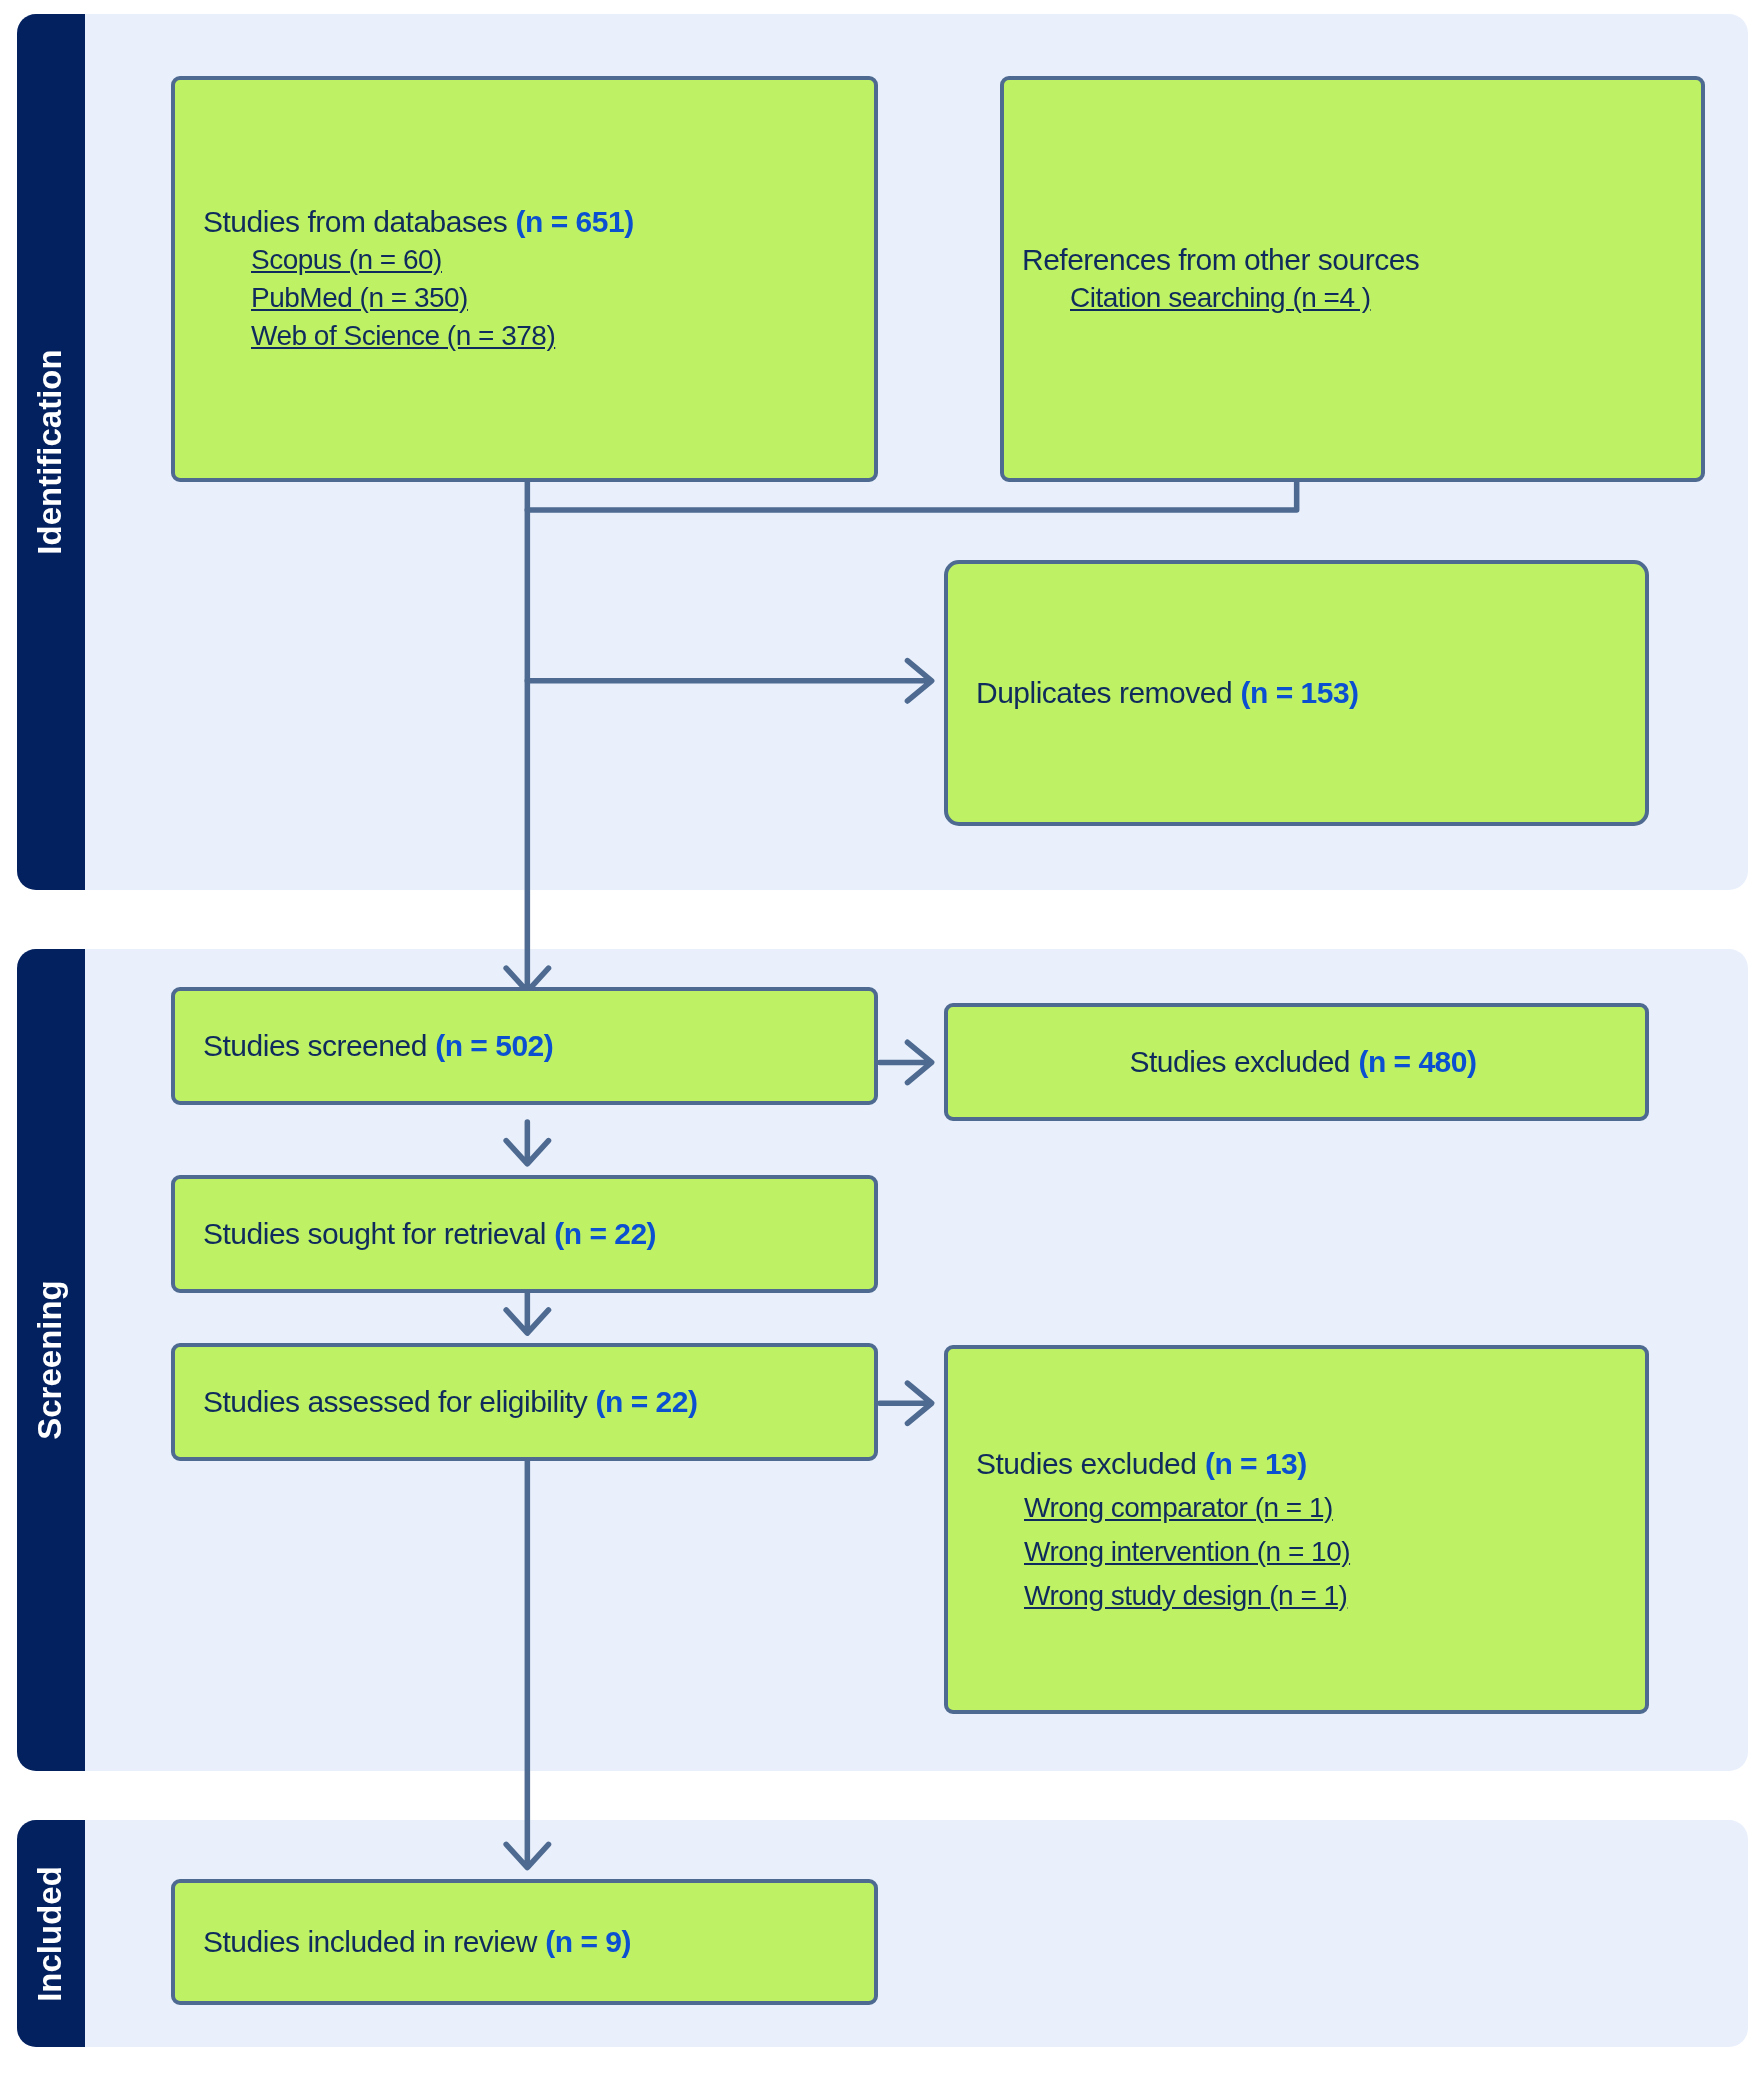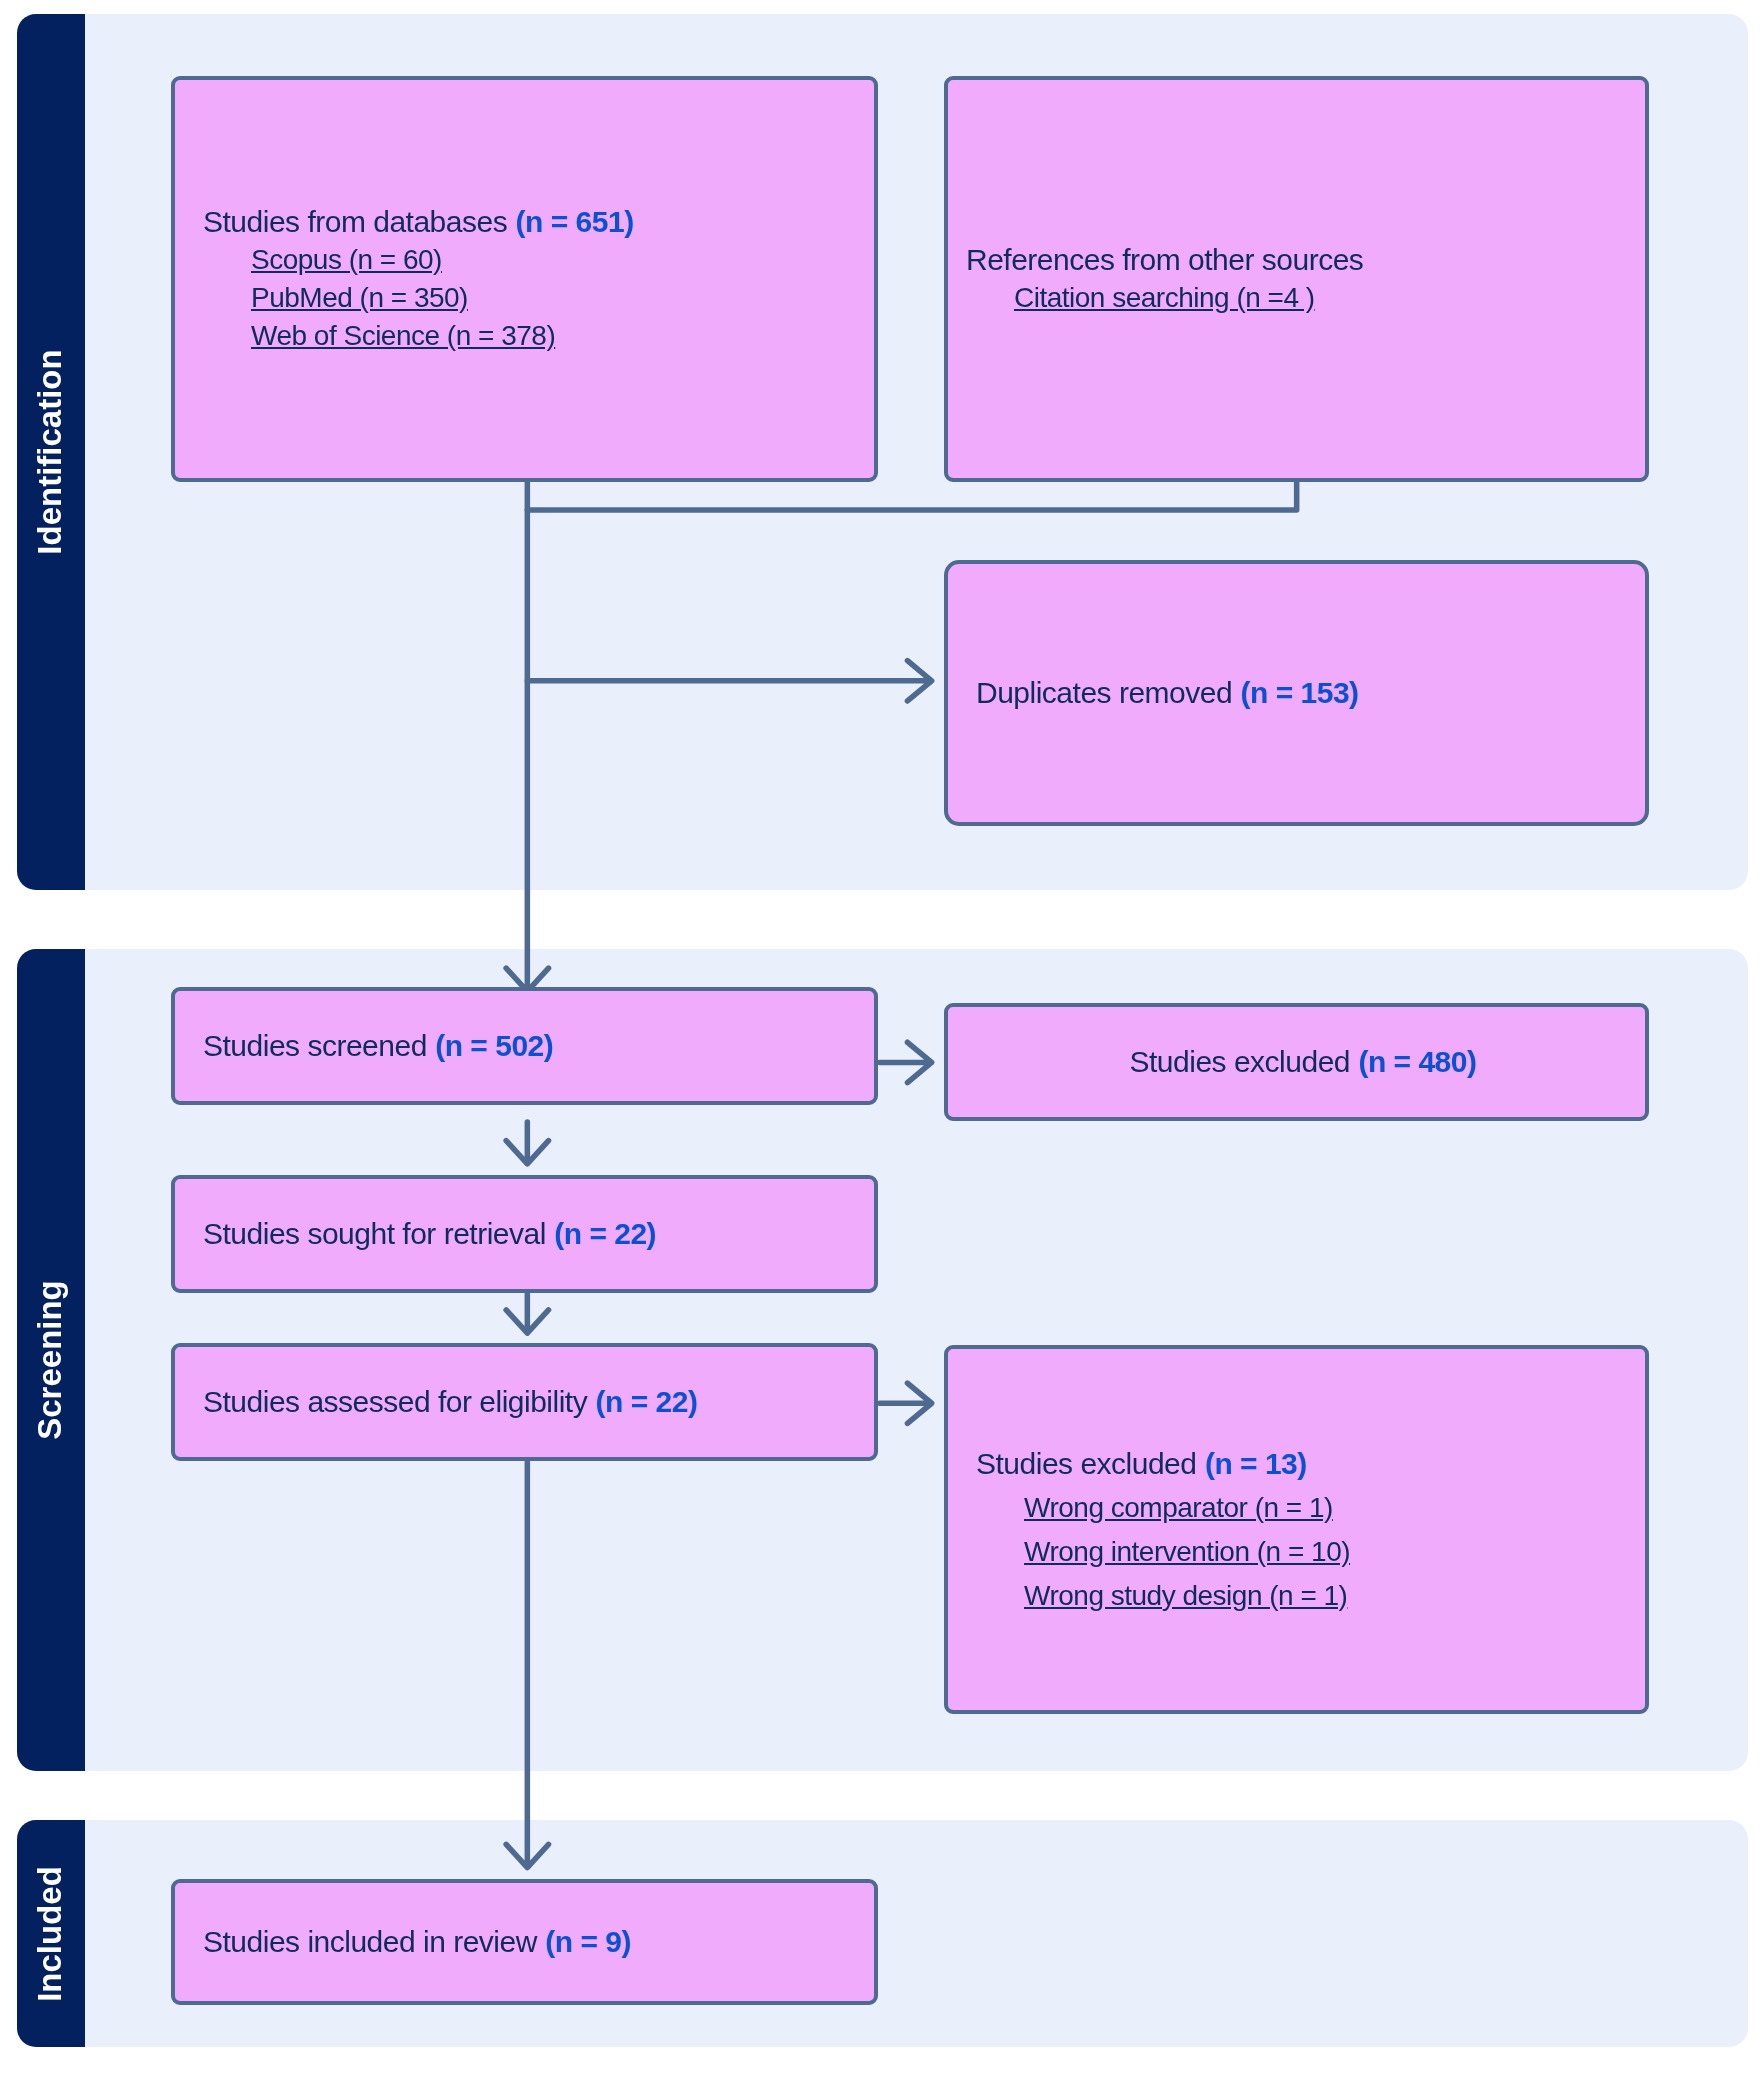--- a/index.html
+++ b/index.html
@@ -43,32 +43,32 @@
   #label-identification{top:452px;}
   #label-screening{top:1360px;}
   #label-included{top:1934px;}
   .arrows{position:absolute;left:0;top:0;}
   .arrows path{
     fill:none;stroke:var(--border);
     stroke-width:11px;stroke-linecap:round;stroke-linejoin:round;
   }
   .box{
     position:absolute;box-sizing:border-box;
-    background:#f0abfc;
+    background:#bef264;
     border:4.5px solid var(--border);
     border-radius:9px;
     display:flex;flex-direction:column;justify-content:center;
     padding:12px 15px 12px 28px;
     font-size:30px;line-height:38px;letter-spacing:-0.5px;
   }
   .box .line{white-space:nowrap;}
   .box .item{font-size:28px;padding-left:48px;text-decoration:underline;}
   .n{color:var(--accent);font-weight:bold;margin-left:0.28em;}
   #box-databases{left:171px;top:76px;width:707px;height:406px;}
-  #box-references{left:944px;top:76px;width:705px;height:406px;padding-left:18px;}
+  #box-references{left:1000px;top:76px;width:705px;height:406px;padding-left:18px;}
   #box-duplicates{left:944px;top:560px;width:705px;height:266px;border-radius:15px;}
   #box-screened{left:171px;top:987px;width:707px;height:118px;}
   #box-excluded-screened{left:944px;top:1003px;width:705px;height:118px;align-items:center;}
   #box-retrieval{left:171px;top:1175px;width:707px;height:118px;}
   #box-eligibility{left:171px;top:1343px;width:707px;height:118px;}
   #box-excluded-eligibility{left:944px;top:1345px;width:705px;height:369px;gap:6px;}
   #box-included{left:171px;top:1879px;width:707px;height:126px;}
 </style>
 </head>
 <body>

